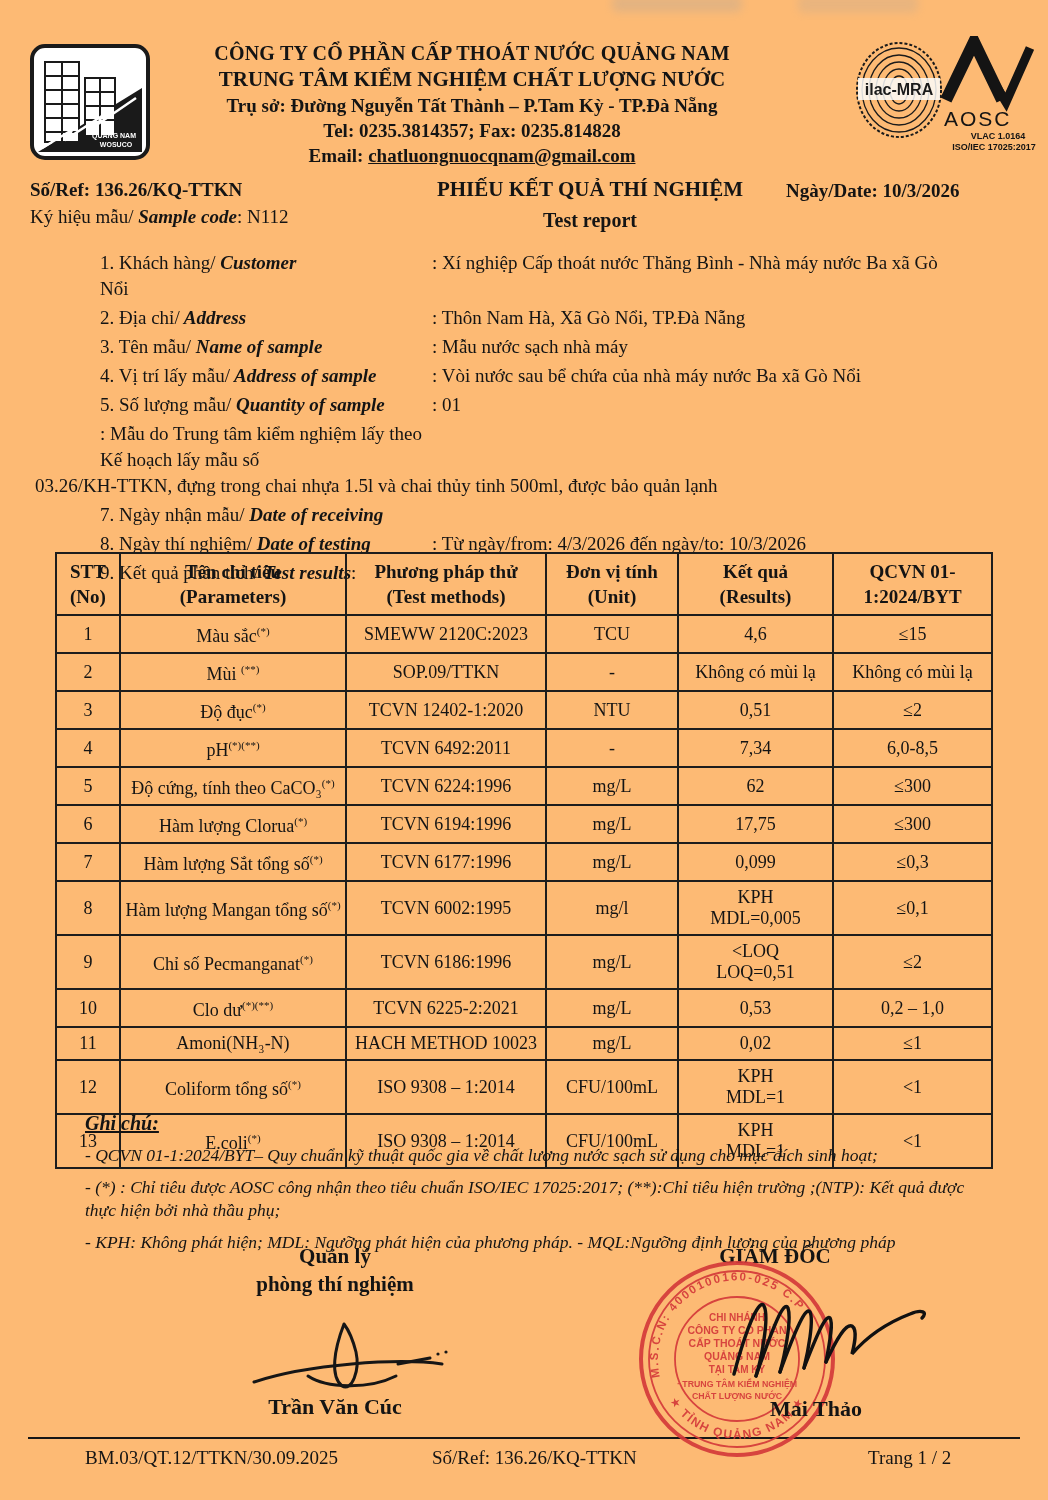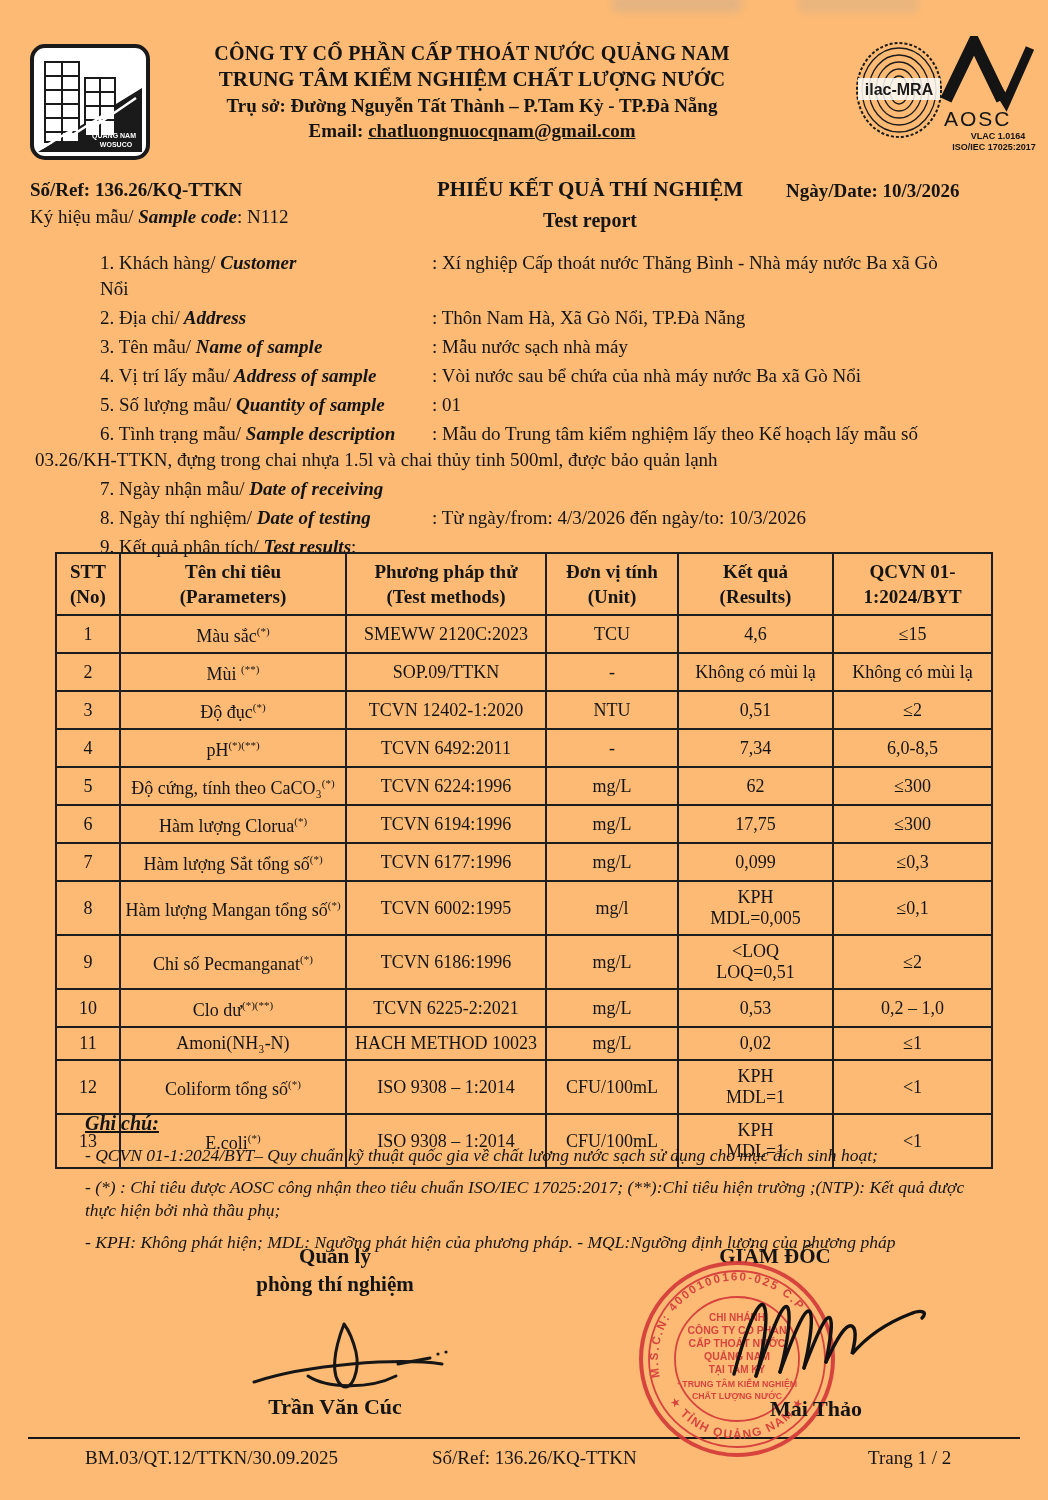--- a/index.html
+++ b/index.html
@@ -111,20 +111,21 @@
       <polyline points="14,106 44,88 40,96 74,74 70,82 108,56" fill="none" stroke="#ffffff" stroke-width="2.5"></polyline>
       <text x="86" y="96" font-size="7" font-weight="bold" fill="#ffffff" text-anchor="middle">QUANG NAM</text>
       <text x="88" y="105" font-size="7" font-weight="bold" fill="#ffffff" text-anchor="middle">WOSUCO</text>
     </svg>
   </div>
 
   <div class="abs head-center">
     <div class="h1">CÔNG TY CỔ PHẦN CẤP THOÁT NƯỚC QUẢNG NAM</div>
     <div class="h2">TRUNG TÂM KIỂM NGHIỆM CHẤT LƯỢNG NƯỚC</div>
     <div class="h3">Trụ sở: Đường Nguyễn Tất Thành – P.Tam Kỳ -  TP.Đà Nẵng</div>
+    <div class="h3">Tel: 0235.3814357; Fax: 0235.814828</div>
     <div class="h3">
       <span>Email:</span>
       <span class="email">chatluongnuocqnam@gmail.com</span>
     </div>
   </div>
 
   <div class="abs logo-ilac">
     <svg width="88" height="100" viewBox="0 0 88 100">
       <g fill="none" stroke="#1a1a1a">
         <ellipse cx="44" cy="50" rx="42" ry="47" stroke-width="2" stroke-dasharray="3,2"></ellipse>
@@ -204,24 +205,20 @@
       <div class="info-row">
         <div class="info-label">
           <span class="b">5. Số lượng mẫu/</span><span class="bi"> Quantity of sample</span>
           <span class="wrap b maybe"></span>
         </div>
         <div class="info-value b maybe">: 01</div>
 
       </div>
 
       <div class="info-row">
-        <div class="info-label">
-          <span class="b">6. Tình trạng mẫu/</span><span class="bi"> Sample description</span>
-          <span class="wrap b maybe"></span>
-        </div>
         <div class="info-value b maybe">: Mẫu do Trung tâm kiểm nghiệm lấy theo Kế hoạch lấy mẫu số</div>
         <div class="info-cont b maybe">03.26/KH-TTKN, đựng trong chai nhựa 1.5l và chai thủy tinh 500ml, được bảo quản lạnh</div>
       </div>
 
       <div class="info-row">
         <div class="info-label">
           <span class="b">7. Ngày nhận mẫu/</span><span class="bi"> Date of receiving</span>
           <span class="wrap b maybe"></span>
         </div>
 

